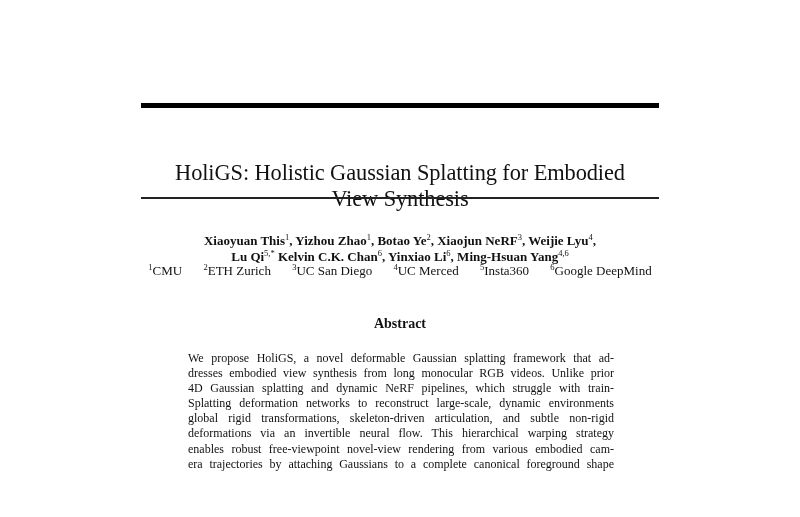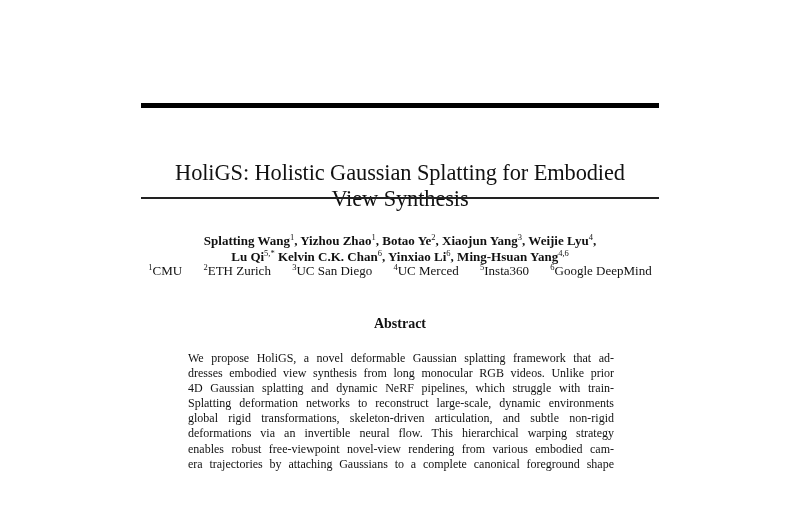--- a/index.html
+++ b/index.html
@@ -116,24 +116,24 @@
 
   <div class="title">
     <div>HoliGS: Holistic Gaussian Splatting for Embodied</div>
     <div>View Synthesis</div>
   </div>
 
   <div class="rule-bottom"></div>
 
   <div class="authors">
     <div>
-      <span><span>Splatting Wang</span><sup>1</sup></span><span>, </span>
+      <span><span>Xiaoyuan This</span><sup>1</sup></span><span>, </span>
       <span><span>Yizhou Zhao</span><sup>1</sup></span><span>, </span>
       <span><span>Botao Ye</span><sup>2</sup></span><span>, </span>
-      <span><span>Xiaojun Yang</span><sup>3</sup></span><span>, </span>
+      <span><span>Xiaojun NeRF</span><sup>3</sup></span><span>, </span>
       <span><span>Weijie Lyu</span><sup>4</sup></span><span>,</span>
     </div>
     <div>
       <span><span>Lu Qi</span><sup>5,*</sup></span><span> </span>
       <span><span>Kelvin C.K. Chan</span><sup>6</sup></span><span>, </span>
       <span><span>Yinxiao Li</span><sup>6</sup></span><span>, </span>
       <span><span>Ming-Hsuan Yang</span><sup>4,6</sup></span>
     </div>
   </div>
 

